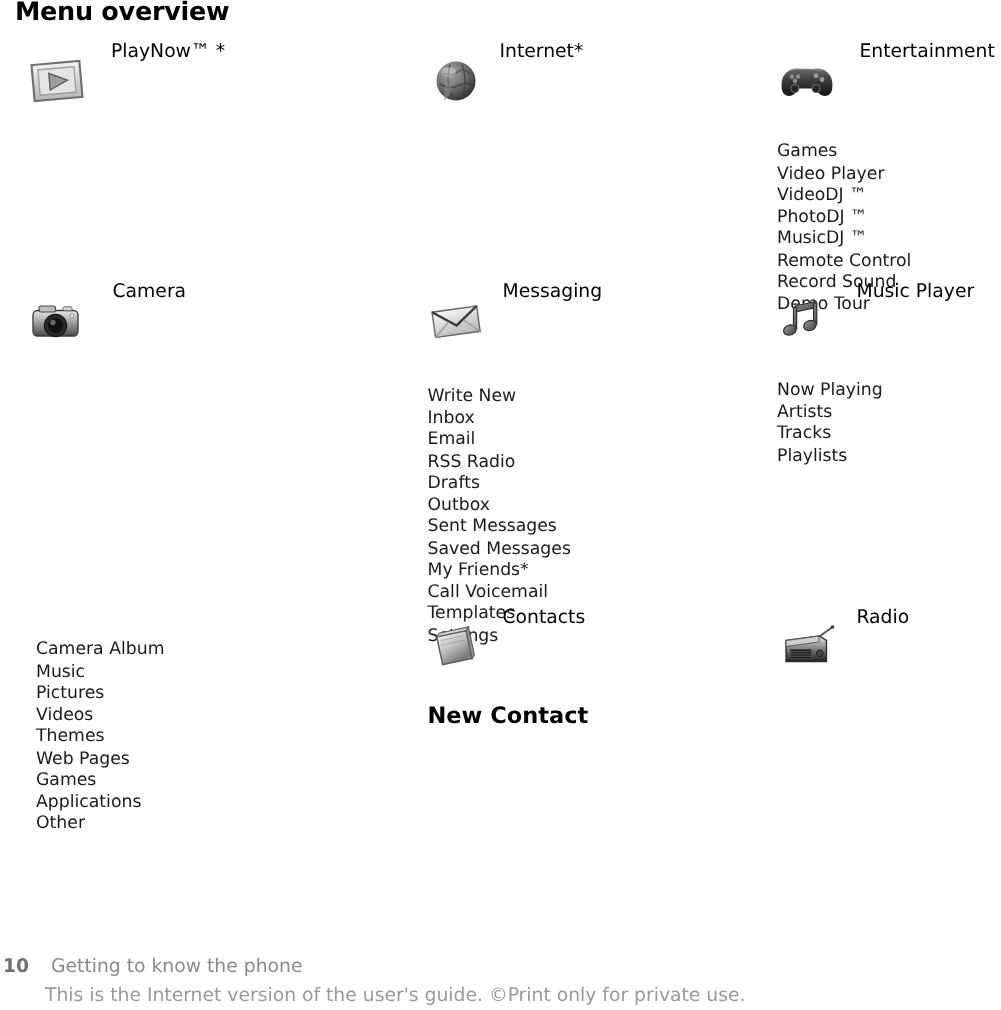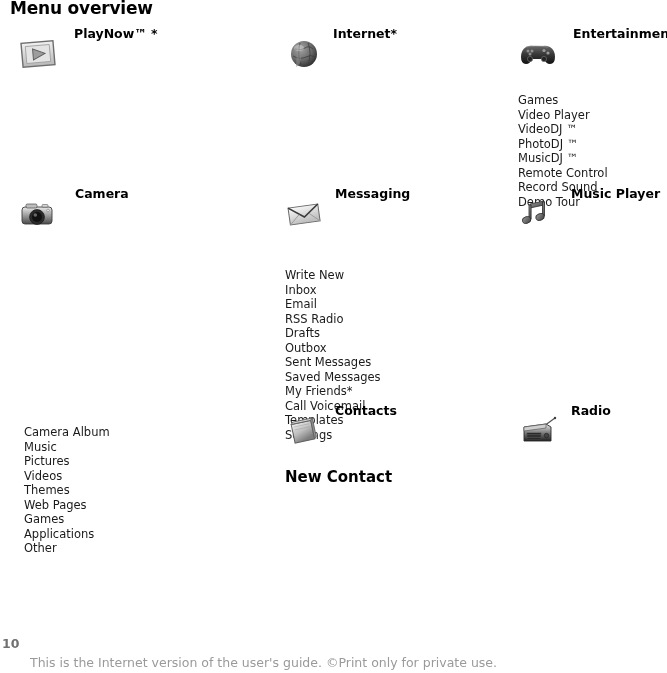--- a/index.html
+++ b/index.html
@@ -41,21 +41,21 @@
     position: absolute;
   }
   .group-head {
     position: relative;
     height: 46px;
   }
   .group-title {
     position: absolute;
     top: 0;
     font-size: 12.5px;
-    font-weight: bold;
+    font-weight: normal;
     white-space: nowrap;
     color: #000;
   }
   .group-icon {
     position: absolute;
     top: 11px;
     width: 40px;
     height: 34px;
   }
   .group-icon svg { display: block; }
@@ -85,21 +85,21 @@
   #grp-entertain    .group-icon  { left: 0px; }
   #grp-entertain    .item-list   { margin-top: 21px; }
 
   #grp-camera       { left: 18px;  top: 186px; }
   #grp-camera       .group-title { left: 57px; }
   #grp-camera       .group-icon  { left: 0px; }
 
   #grp-messaging    { left: 285px; top: 186px; }
   #grp-messaging    .group-title { left: 50px; }
   #grp-messaging    .group-icon  { left: 0px; }
-  #grp-messaging    .item-list   { margin-top: 36px; }
+  #grp-messaging    .item-list   { margin-top: 24px; }
 
   #grp-music        { left: 518px; top: 186px; }
   #grp-music        .group-title { left: 53px; text-align: center; }
   #grp-music        .group-icon  { left: 0px; }
   #grp-music        .item-list   { margin-top: 20px; }
 
   #grp-filemanager  { left: 18px;  top: 403px; }
   #grp-filemanager  .group-title { left: 57px; }
   #grp-filemanager  .group-icon  { left: 0px; }
   #grp-filemanager  .item-list   { margin-top: 22px; margin-left: 6px; }
@@ -309,20 +309,26 @@
           <g fill="url(#gNote)" stroke="#2e2e2e" stroke-width="0.8">
             <path d="M12,7 L26,4 L26,8 L12,11 Z"></path>
             <rect x="11" y="8" width="2.1" height="14"></rect>
             <rect x="24.4" y="5" width="2.1" height="14"></rect>
             <ellipse cx="8.6" cy="23" rx="4.3" ry="3.3" transform="rotate(-18 8.6 23)"></ellipse>
             <ellipse cx="22" cy="20" rx="4.3" ry="3.3" transform="rotate(-18 22 20)"></ellipse>
           </g>
         </svg>
       </div>
     </div>
+    <ul class="item-list">
+      <li>Now Playing</li>
+      <li>Artists</li>
+      <li>Tracks</li>
+      <li>Playlists</li>
+    </ul>
   </div>
 
   <div class="group" id="grp-filemanager">
     <ul class="item-list">
       <li>Camera Album</li>
       <li>Music</li>
       <li>Pictures</li>
       <li>Videos</li>
       <li>Themes</li>
       <li>Web Pages</li>
@@ -378,16 +384,17 @@
           <path d="M9,20.5 L23,20.5 M9,22 L23,22 M9,23.5 L23,23.5" stroke="#717171" stroke-width="0.5"></path>
           <circle cx="28.5" cy="21.5" r="2.2" fill="#454545" stroke="#1c1c1c" stroke-width="0.6"></circle>
         </svg>
       </div>
     </div>
     <ul class="item-list"></ul>
   </div>
 
   <div class="footer">
     <div class="footer-page-num">10</div>
+    <div class="footer-section">Getting to know the phone</div>
     <div class="footer-notice">This is the Internet version of the user's guide. ©Print only for private use.</div>
   </div>
 
 </div>
 
 </body></html>

